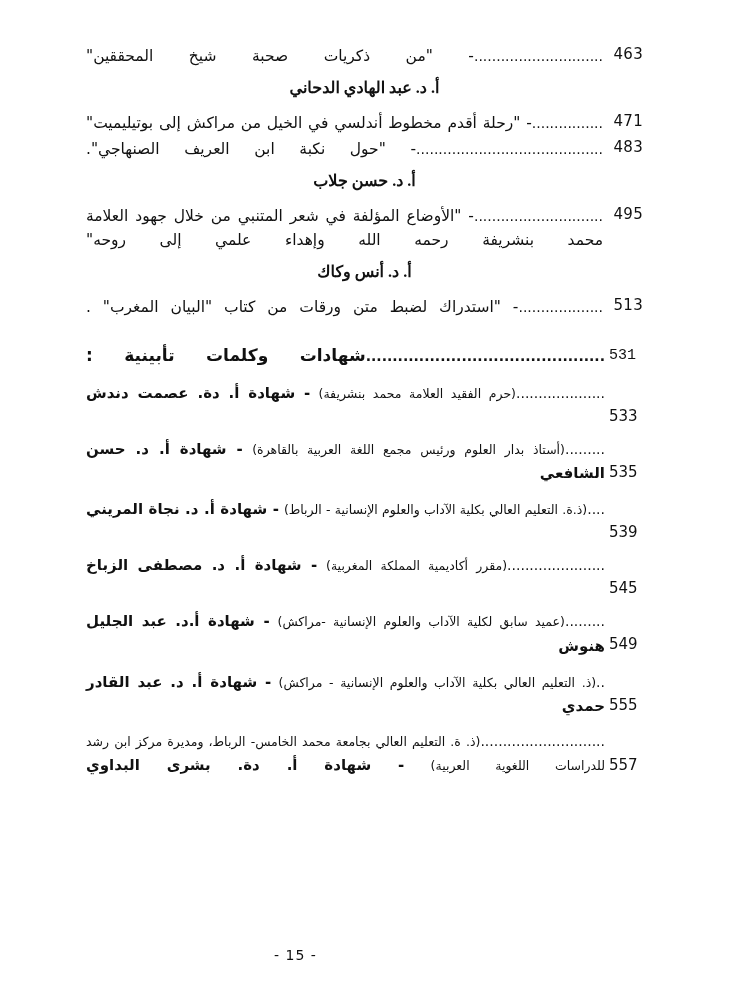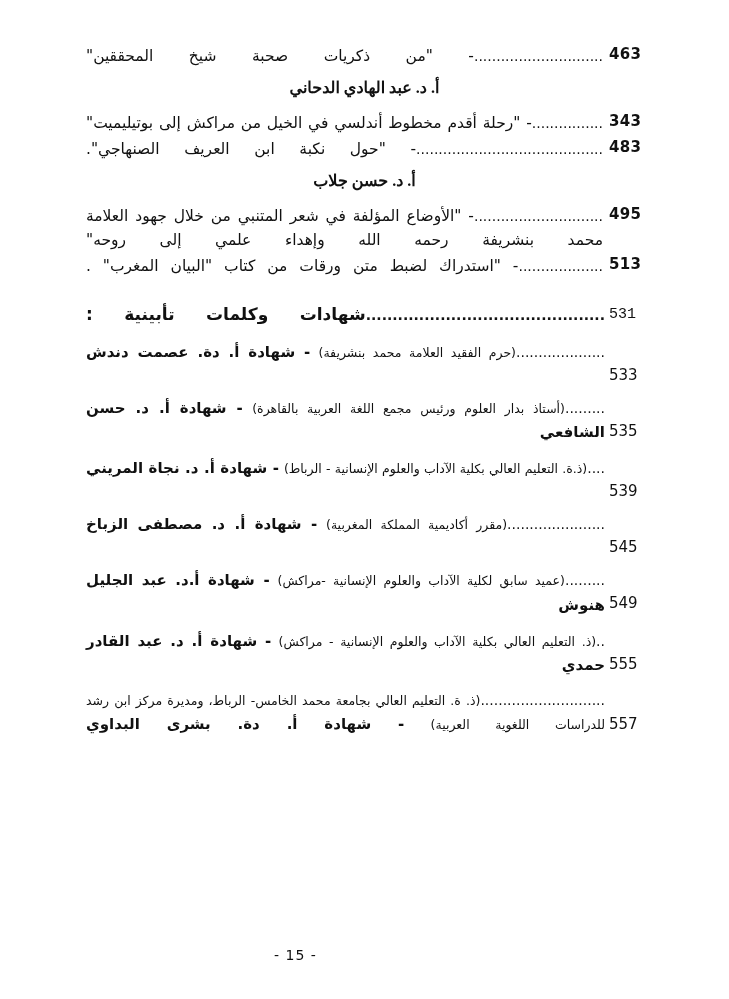--- a/index.html
+++ b/index.html
@@ -32,23 +32,22 @@
     width: 100%;
     margin-bottom: 2px;
   }
   .entry .page-num {
     flex: 0 0 auto;
     font-size: 15px;
     letter-spacing: 0.3px;
     padding-left: 4px;
     padding-top: 1px;
     direction: ltr;
-    text-align: left;
+    text-align: right;
     min-width: 34px;
-    font-weight: bold;
   }
   .entry .title-wrap {
     flex: 1 1 auto;
     min-width: 0;
     font-size: 15.5px;
     line-height: 1.55;
     text-align: justify;
     text-align-last: justify;
     padding-right: 2px;
   }
@@ -145,34 +144,35 @@
 
 <div class="page">
 
   <div class="entry line-top">
     <span class="page-num">463</span>
     <span class="title-wrap"><span class="dots">.............................</span><span>- "من ذكريات صحبة شيخ المحققين"</span></span>
   </div>
   <div class="author">أ. د. عبد الهادي الدحاني</div>
 
   <div class="entry">
-    <span class="page-num">343</span>
+    <span class="page-num">471</span>
     <span class="title-wrap"><span class="dots">................</span><span>- "رحلة أقدم مخطوط أندلسي في الخيل من مراكش إلى بوتيليميت"</span></span>
   </div>
 
   <div class="entry">
     <span class="page-num">483</span>
     <span class="title-wrap"><span class="dots">..........................................</span><span>- "حول نكبة ابن العريف الصنهاجي".</span></span>
   </div>
   <div class="author">أ. د. حسن جلاب</div>
 
   <div class="entry entry-2line">
     <span class="page-num">495</span>
     <span class="title-wrap"><span class="dots">.............................</span><span>- "الأوضاع المؤلفة في شعر المتنبي من خلال جهود العلامة محمد بنشريفة رحمه الله وإهداء علمي إلى روحه"</span></span>
   </div>
+  <div class="author">أ. د. أنس وكاك</div>
 
   <div class="entry">
     <span class="page-num">513</span>
     <span class="title-wrap"><span class="dots">...................</span><span>- "استدراك لضبط متن ورقات من كتاب "البيان المغرب" .</span></span>
   </div>
 
   <div class="section-head">
     <span class="page-num">531</span>
     <span class="title-wrap"><span class="dots">.............................................</span><span>شهادات وكلمات تأبينية :</span></span>
   </div>

